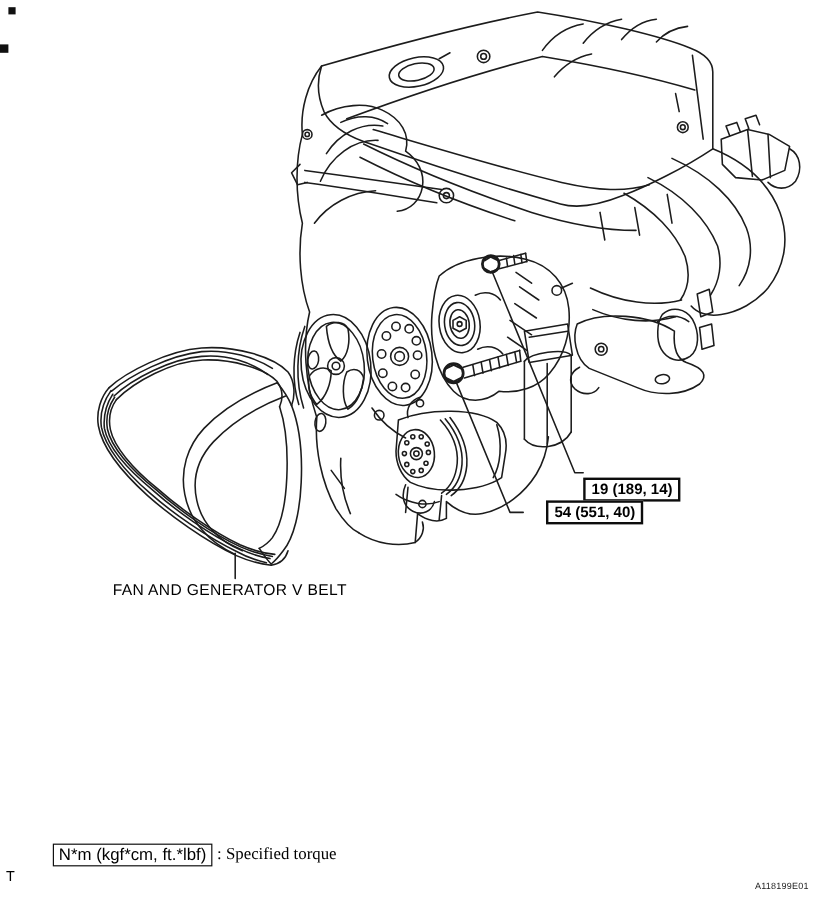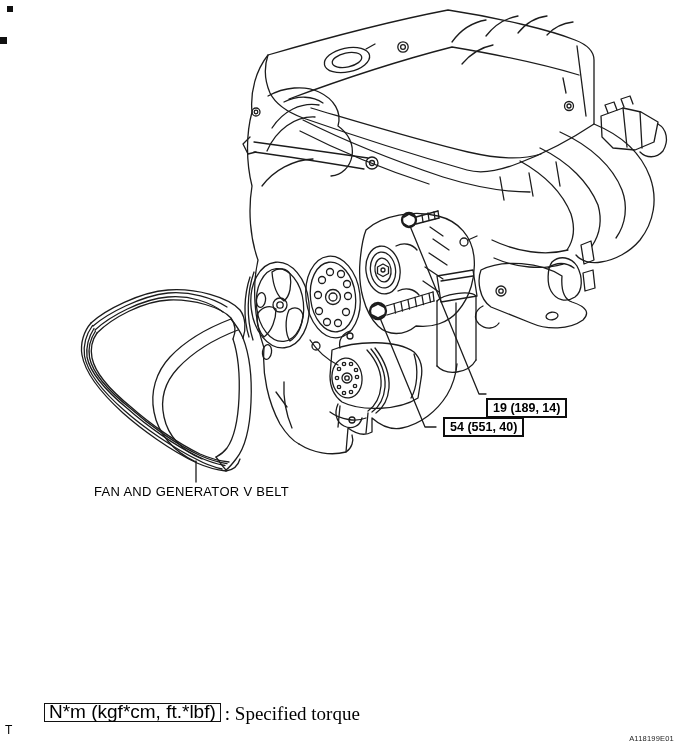--- a/index.html
+++ b/index.html
@@ -6,22 +6,22 @@
   #page{position:relative;width:681px;height:753px;background:#ffffff;overflow:hidden;
         font-family:"Liberation Sans","DejaVu Sans",sans-serif;color:#000;}
   svg{position:absolute;left:0;top:0;}
   .ln{fill:none;stroke:#1c1c1c;stroke-width:1.3;stroke-linecap:round;stroke-linejoin:round;}
   .bold{stroke-width:2.3;}
   .med{stroke-width:1.6;}
   .belt-label{position:absolute;left:94px;top:484px;font-size:13px;letter-spacing:.3px;white-space:nowrap;}
   .callout{position:absolute;border:2px solid #0d0d0d;background:#fff;font-size:12.5px;font-weight:bold;
            padding:1px 5px 1px;white-space:nowrap;line-height:14px;}
   .callout-19{left:486px;top:386px;margin-top:12px;}
-  .callout-54{left:443px;top:417px;}
-  .legend-row{position:absolute;left:27px;top:703px;display:flex;align-items:flex-start;font-size:19px;white-space:nowrap;padding-left:17px;}
+  .callout-54{left:455px;top:417px;}
+  .legend-row{position:absolute;left:27px;top:703px;display:flex;align-items:center;font-size:14px;white-space:nowrap;padding-left:17px;}
   .legend-box{border:1.6px solid #111;padding:0 4px 1px;line-height:16px;}
   .legend-desc{margin-left:4px;font-family:Liberation Serif, serif;}
   .t-marker{position:absolute;left:5px;top:723px;font-size:12px;}
   .code{position:absolute;right:7px;top:734px;font-size:7.5px;font-weight:normal;letter-spacing:.2px;color:#222;}
   .sq{position:absolute;background:#101010;}
   .sq1{left:7px;top:6px;width:6px;height:6px;}
   .sq2{left:0px;top:37px;width:7px;height:7px;}
 </style>
 </head>
 <body>

